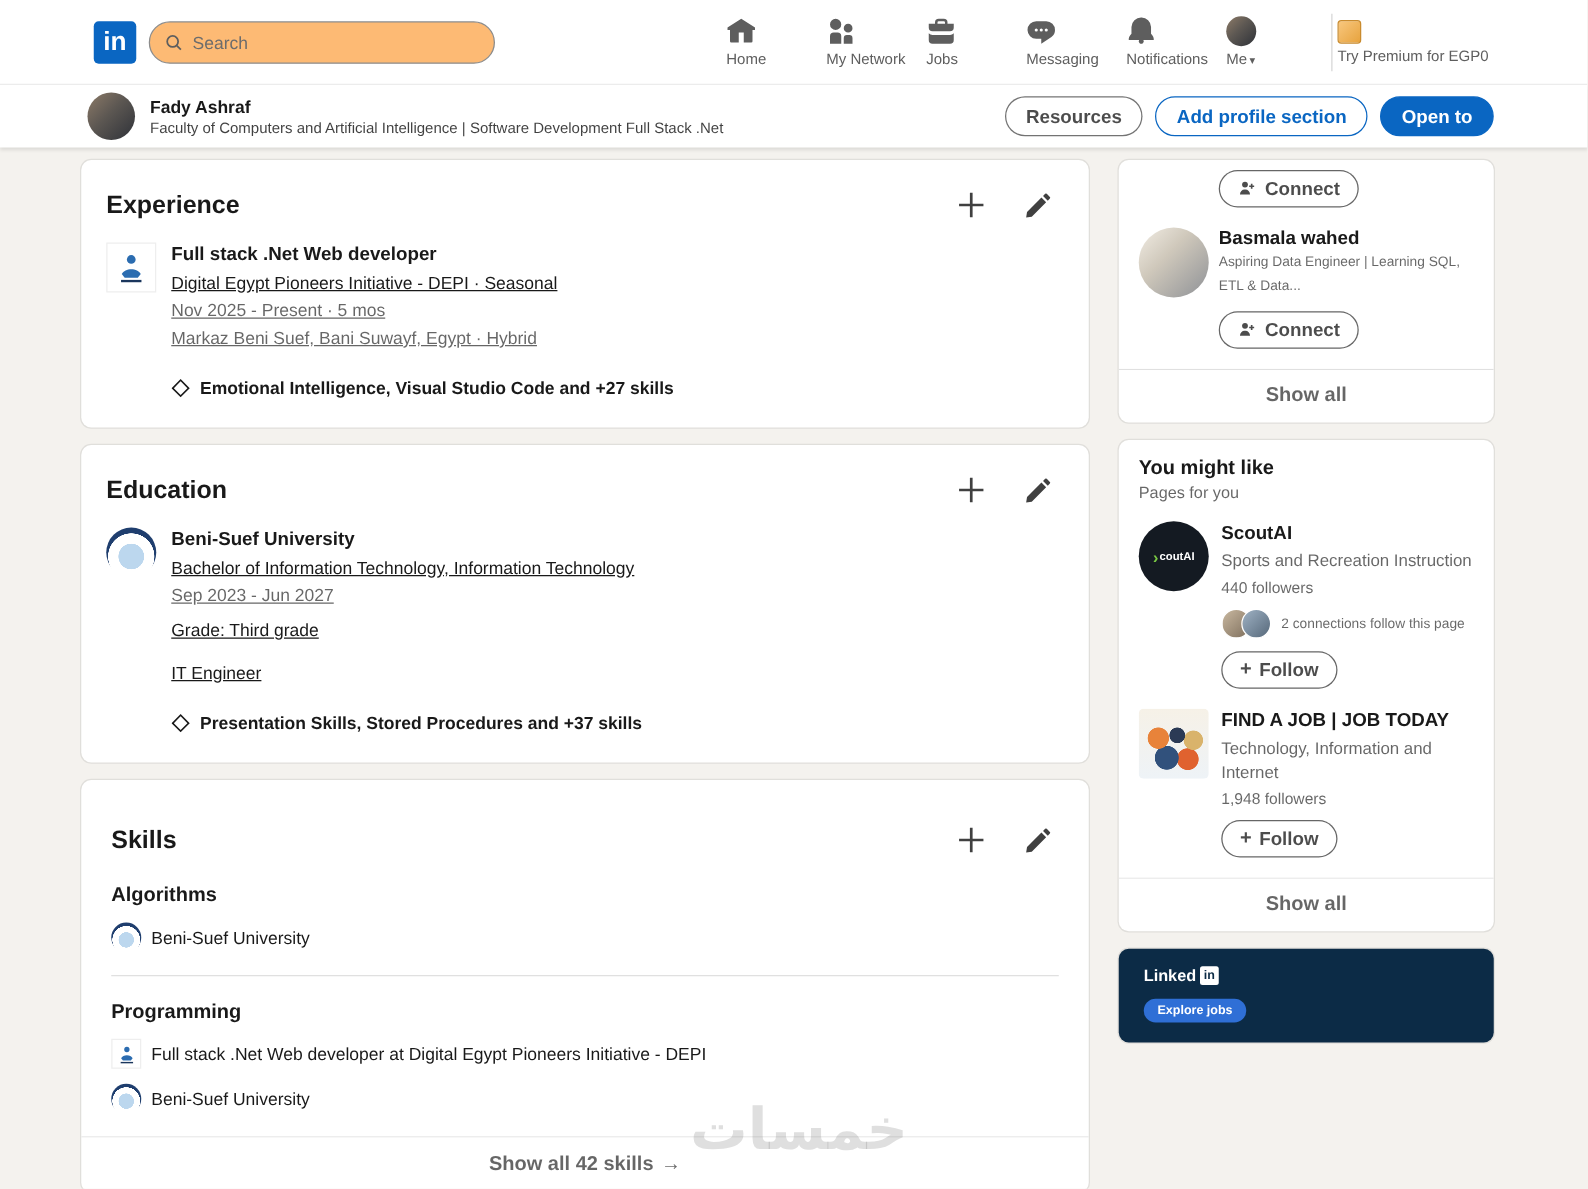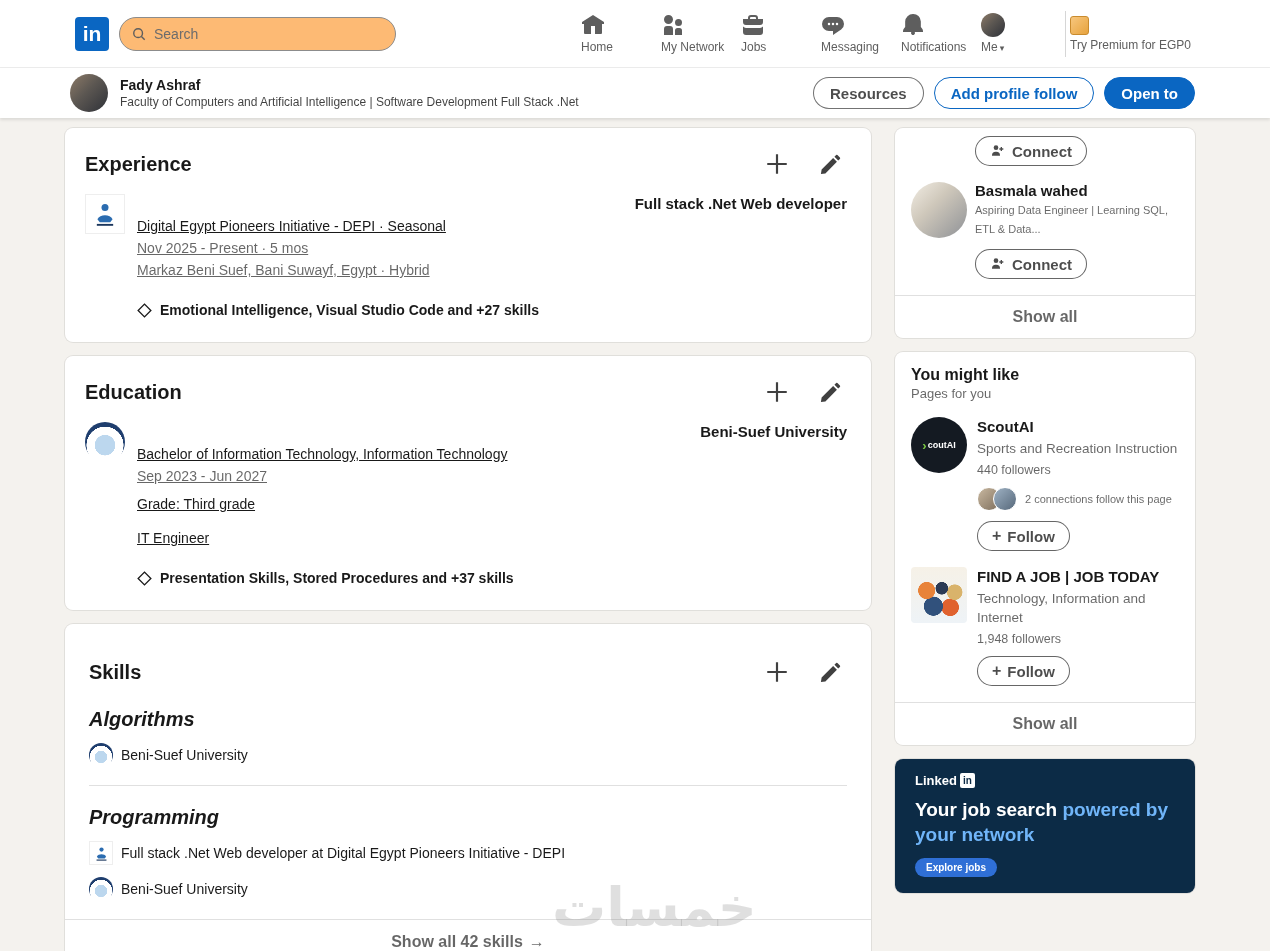--- a/index.html
+++ b/index.html
@@ -84,32 +84,32 @@
   .chead { display:flex; align-items:center; }
   .ctitle { font-size:20px; font-weight:600; }
   .cactions { margin-left:auto; display:flex; gap:22px; }
   .icon-btn {
     width:32px; height:32px; display:flex; align-items:center; justify-content:center;
     color:rgba(0,0,0,.75); background:none; border:none; cursor:pointer;
   }
   .entry { display:flex; gap:12px; margin-top:14px; }
   .elogo { width:40px; height:40px; flex:none; }
   .etext { flex:1; }
-  .role { font-size:15px; font-weight:600; line-height:20px;text-align:right; }
+  .role { font-size:15px; font-weight:600; line-height:20px; }
   .line { font-size:14px; line-height:20px; margin-top:2px;text-decoration:underline; }
   .gray { color:rgba(0,0,0,.6); }
   .skillrow {
     display:flex; align-items:center; gap:8px; margin-top:22px;
     font-size:14px; font-weight:600;
   }
   .mt8  { margin-top:8px; }
   .mt14 { margin-top:14px; }
   .pbot { padding-bottom:24px;padding-left:20px; }
   
-  .sgroup-title { font-size:20px; font-weight:600; margin-top:20px;font-style:italic; }
+  .sgroup-title { font-size:16px; font-weight:600; margin-top:20px; }
   .sitem { display:flex; align-items:center; gap:8px; margin-top:12px; font-size:14px; }
   .slogo { width:24px; height:24px; flex:none; }
   .sdivider { border-top:1px solid #e0e0e0; margin-top:18px; }
   .cfooter {
     border-top:1px solid #e0e0e0; margin:18px -24px 0; padding:13px 0;
     display:flex; justify-content:center; align-items:center; gap:6px;
     font-size:16px; font-weight:600; color:rgba(0,0,0,.6); cursor:pointer;
     border-radius:0 0 8px 8px;
   }
   
@@ -183,21 +183,21 @@
   }
   .adheadline { font-size:19px; font-weight:bold; line-height:25px; margin-top:9px; width:262px; }
   .adblue { color:#70b5f9; }
   .adcta {
     margin-top:11px; display:inline-block; background:#2f6fd6; color:#fff;
     font-size:10px; font-weight:bold; padding:4px 11px; border-radius:10px;
     border:none; cursor:pointer; font-family:inherit;
   }
   
   .watermark {
-    position:absolute; left:552px; top:876px; font-size:54px; font-weight:bold;
+    position:absolute; left:552px; top:876px; font-size:46px; font-weight:bold;
     color:rgba(110,110,110,.22); font-family:"DejaVu Sans", sans-serif;
     pointer-events:none; letter-spacing:2px;
   }
 </style>
 </head>
 <body>
 
 <div class="page">
 
   <header class="topnav">
@@ -270,21 +270,21 @@
   </header>
 
   <div class="pheader">
     <div class="avatar av-fady"></div>
     <div class="pinfo">
       <div class="pname">Fady Ashraf</div>
       <div class="phead">Faculty of Computers and Artificial Intelligence | Software Development Full Stack .Net</div>
     </div>
     <div class="pbtns">
       <button class="btn btn-gray">Resources</button>
-      <button class="btn btn-blue-o">Add profile follow</button>
+      <button class="btn btn-blue-o">Add profile section</button>
       <button class="btn btn-blue">Open to</button>
     </div>
   </div>
 
   <div class="content">
 
     <div class="main">
 
       <section class="card mcard pbot">
         <div class="chead">
@@ -489,24 +489,20 @@
         </div>
 
         <div class="sfooter">Show all</div>
       </section>
 
       <section class="card adcard">
         <div class="adbrand">
           <span>Linked</span>
           <span class="adin">in</span>
         </div>
-        <div class="adheadline">
-          <span>Your job search</span>
-          <span class="adblue">powered by your network</span>
-        </div>
         <button class="adcta">Explore jobs</button>
       </section>
 
     </div>
   </div>
 
   <div class="watermark">خمسات</div>
 </div>
 
 </body></html>

